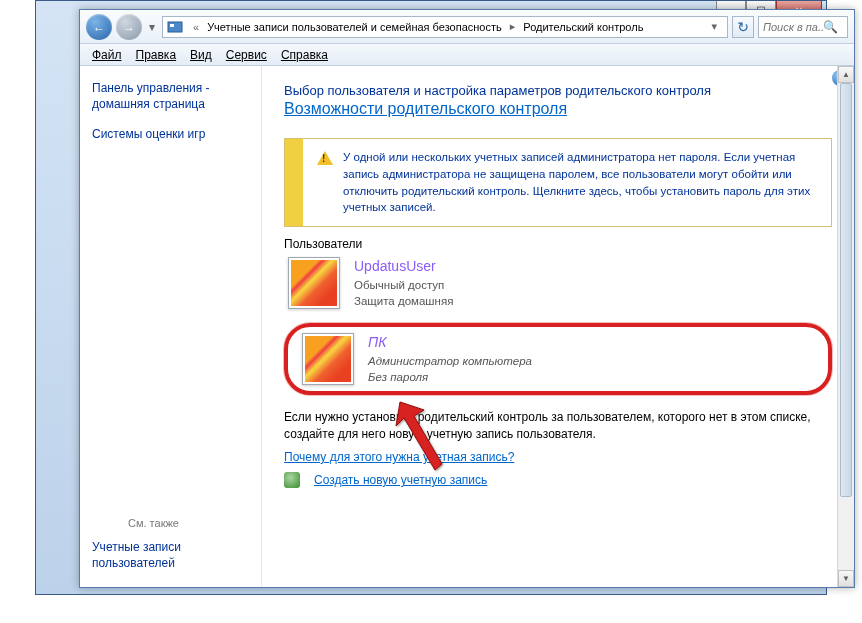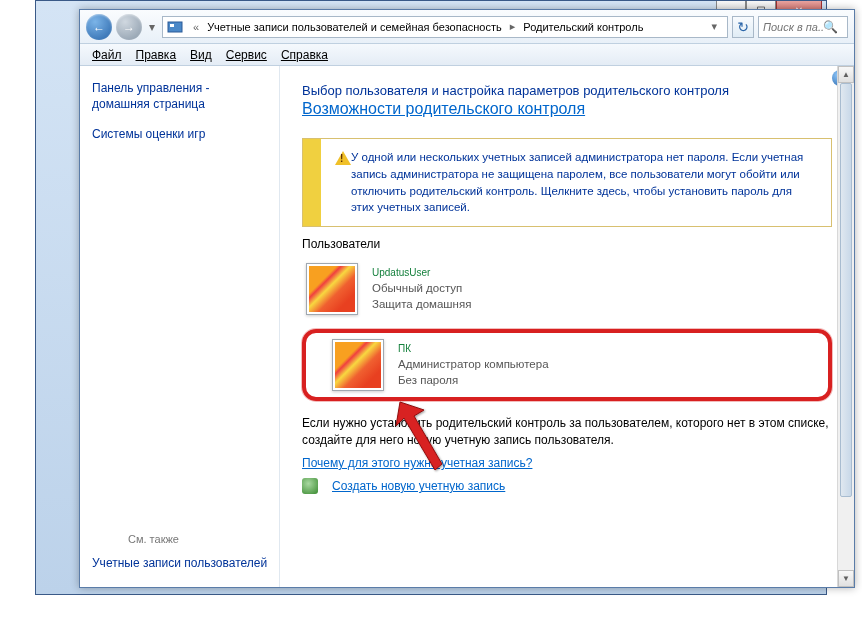--- a/index.html
+++ b/index.html
@@ -18,41 +18,41 @@
 .chev { color: #666; padding: 0 6px; }
 .addr-seg { color: #000; cursor: pointer; padding: 1px 2px; }
 .refresh-btn { width: 22px; height: 22px; border: 1px solid #a8b8c8; background: linear-gradient(to bottom,#f8fbfe,#e0ecf5); display: flex; align-items: center; justify-content: center; color: #2864a8; cursor: pointer; font-size: 14px; }
 .search-box { width: 90px; height: 22px; border: 1px solid #a8b8c8; background: #fff; display: flex; align-items: center; padding: 0 4px; }
 .search-box input { border: none; outline: none; width: 60px; font-size: 11px; font-style: italic; color: #888; }
 .search-icon { color: #2864a8; font-size: 12px; }
 .menu-bar { height: 22px; background: linear-gradient(to bottom, #f5f9fd, #e4ecf5); border-bottom: 1px solid #c0d0e0; display: flex; align-items: center; padding: 0 6px; gap: 2px; }
 .menu-item { padding: 2px 6px; cursor: pointer; }
 .menu-item u { text-decoration: underline; }
 .body-area { display: flex; height: calc(100% - 56px); position: relative; }
-.left-panel { width: 200px; background: #fff; border-right: 1px solid #e0e8f0; padding: 14px 10px 10px 12px; display: flex; flex-direction: column; }
+.left-panel { width: 182px; background: #fff; border-right: 1px solid #e0e8f0; padding: 14px 10px 10px 12px; display: flex; flex-direction: column; }
 .left-link { color: #003399; font-size: 12px; margin-bottom: 14px; cursor: pointer; line-height: 1.35; }
 .left-spacer { flex: 1; }
 .see-also { color: #777; font-size: 11px; margin-bottom: 10px; margin-left: 36px; }
 .main-panel { flex: 1; padding: 16px 22px 10px 22px; position: relative; overflow: hidden; }
 .help-icon { position: absolute; top: 4px; right: 6px; width: 16px; height: 16px; border-radius: 50%; background: radial-gradient(circle at 35% 30%, #8bc4f8, #2864a8); color: #fff; font-size: 11px; font-weight: bold; display: flex; align-items: center; justify-content: center; cursor: pointer; }
 .main-title { color: #003399; font-size: 13px; line-height: 1.4; }
 .main-sublink { color: #0066cc; text-decoration: underline; font-size: 16px; cursor: pointer; display: inline-block; margin-bottom: 20px; text-align: right; }
 .warn-box { border: 1px solid #d8c070; display: flex; margin-bottom: 10px; }
 .warn-strip { width: 18px; background: #f0d040; }
-.warn-body { flex: 1; padding: 10px 14px; display: flex; }
+.warn-body { flex: 1; padding: 10px 14px; display: flex; gap: 10px; }
 .warn-icon { width: 0; height: 0; border-left: 8px solid transparent; border-right: 8px solid transparent; border-bottom: 14px solid #f0c028; position: relative; margin-top: 2px; }
 .warn-icon::after { content: "!"; position: absolute; left: -3px; top: 2px; font-size: 10px; font-weight: bold; color: #603000; }
 .warn-text { color: #003399; font-size: 11.5px; line-height: 1.45; cursor: pointer; }
-.section-label { font-size: 12px; color: #000; margin-bottom: 6px; }
+.section-label { font-size: 12px; color: #000; }
 .user-row { display: flex; align-items: center; gap: 14px; padding: 6px 4px; margin-bottom: 8px; cursor: pointer; }
-.user-row.highlighted { border: 4px solid #d82020; border-radius: 14px; padding: 6px 26px; box-shadow: 0 0 0 1px rgba(216,32,32,0.3); }
+.user-row.highlighted { border: 4px solid #d82020; border-radius: 26px; padding: 6px 14px; box-shadow: 0 0 0 1px rgba(216,32,32,0.3); font-style: italic; }
 .avatar { width: 52px; height: 52px; border: 1px solid #a0a8b0; padding: 2px; background: #fff; box-shadow: 0 1px 3px rgba(0,0,0,0.2); }
 .avatar-inner { width: 100%; height: 100%; background: linear-gradient(135deg, #f8a020 0%, #f8a020 30%, #f04040 35%, #f8d840 45%, #f06030 60%, #e84020 80%); }
 .user-info { line-height: 1.4; }
-.user-name { font-size: 10px; color: #15803d; }
+.user-name { font-size: 14px; color: #8b5cf6; }
 .user-desc { font-size: 11.5px; color: #555; }
 .footer-text { font-size: 12px; color: #000; line-height: 1.4; margin-top: 14px; margin-bottom: 8px; }
 .footer-link { color: #0066cc; text-decoration: underline; font-size: 12px; cursor: pointer; display: block; margin-bottom: 8px; }
 .create-link { display: flex; align-items: center; gap: 14px; }
 .create-icon { width: 16px; height: 16px; background: radial-gradient(circle at 40% 35%, #a8d8a0, #3a8a30); border-radius: 3px; position: relative; }
 .scrollbar { position: absolute; right: 0; top: 0; bottom: 0; width: 17px; background: #f0f0f0; border-left: 1px solid #d8d8d8; }
 .scroll-btn { height: 17px; background: linear-gradient(to bottom,#f8f8f8,#e0e0e0); border: 1px solid #c0c0c0; display: flex; align-items: center; justify-content: center; font-size: 8px; color: #606060; }
 .scroll-track { position: absolute; top: 17px; bottom: 17px; left: 0; right: 0; }
 .scroll-thumb { position: absolute; left: 2px; right: 2px; top: 0; height: 85%; background: linear-gradient(to right,#e0e8f0,#c8d8e8); border: 1px solid #a8bcd0; border-radius: 2px; }
 .arrow-overlay { position: absolute; pointer-events: none; left: 390px; top: 398px; width: 60px; height: 80px; z-index: 50; }

